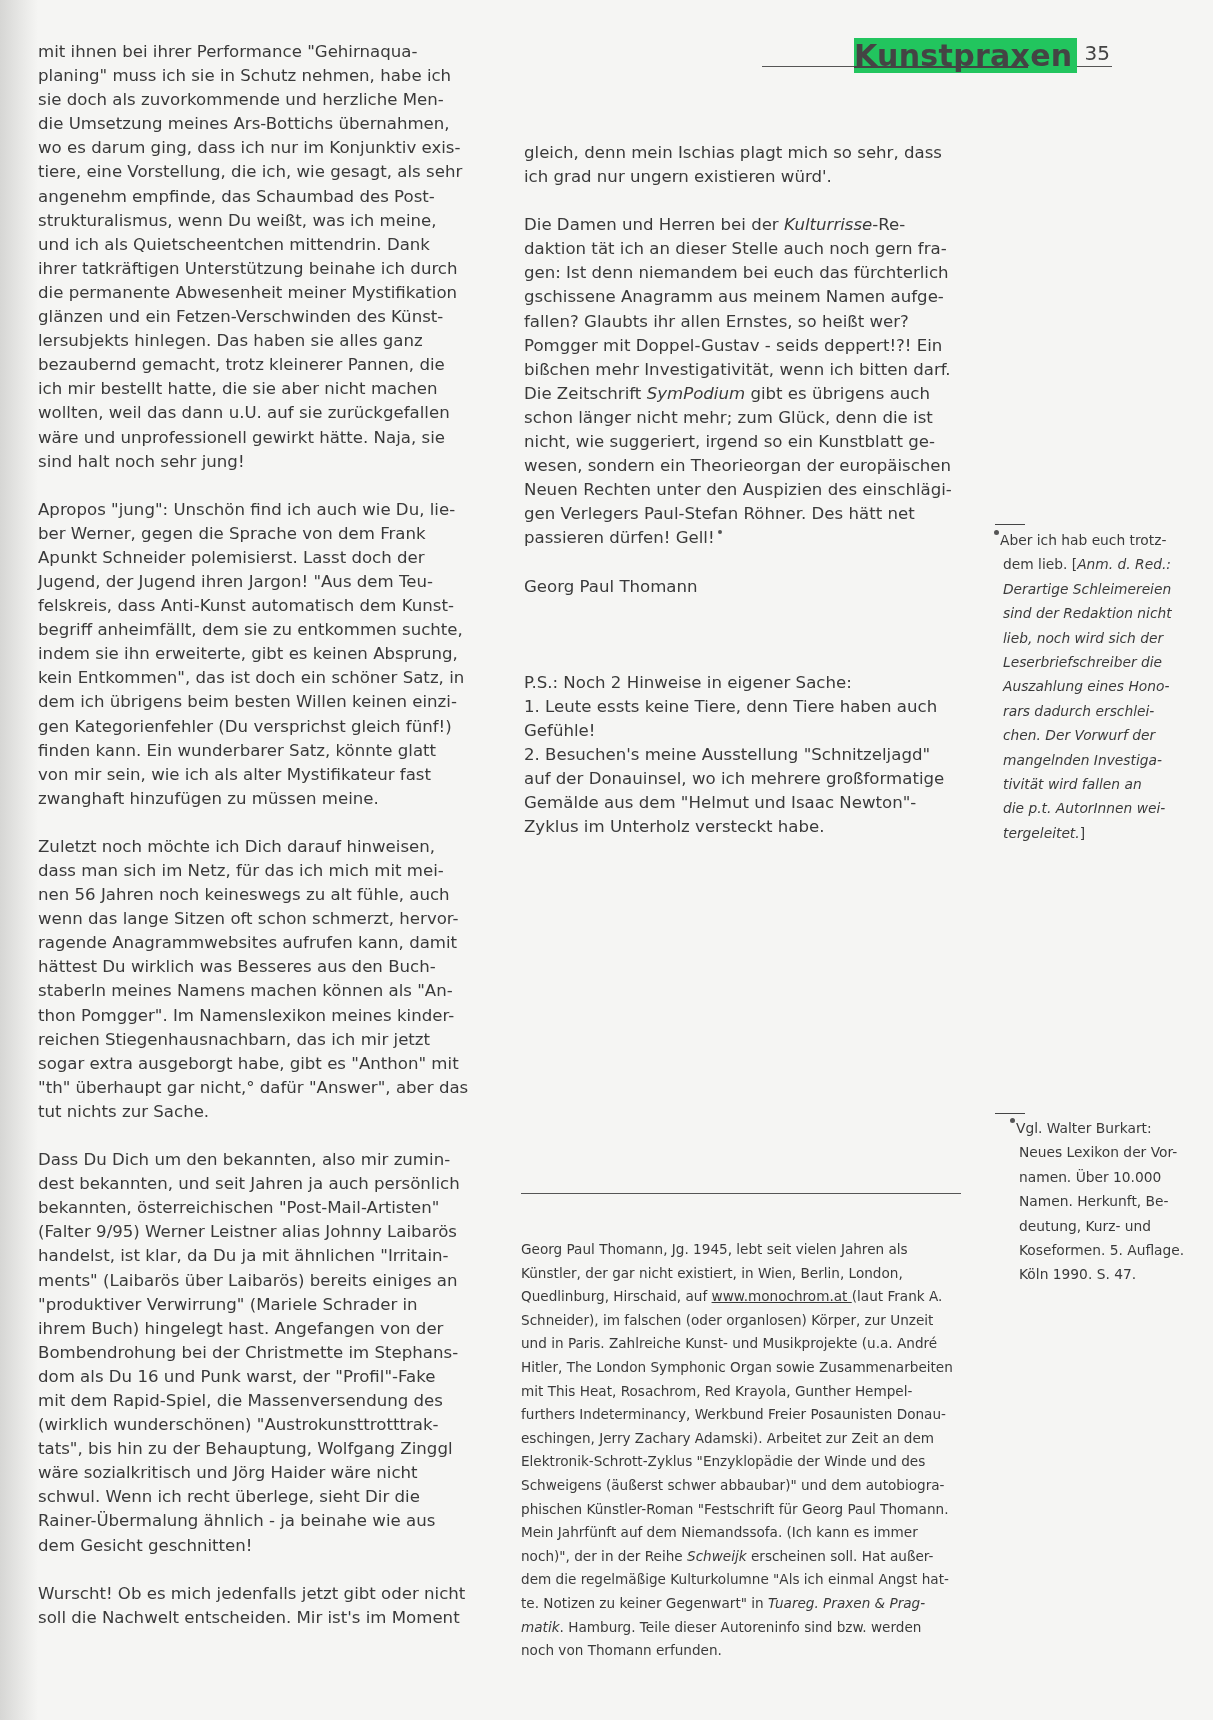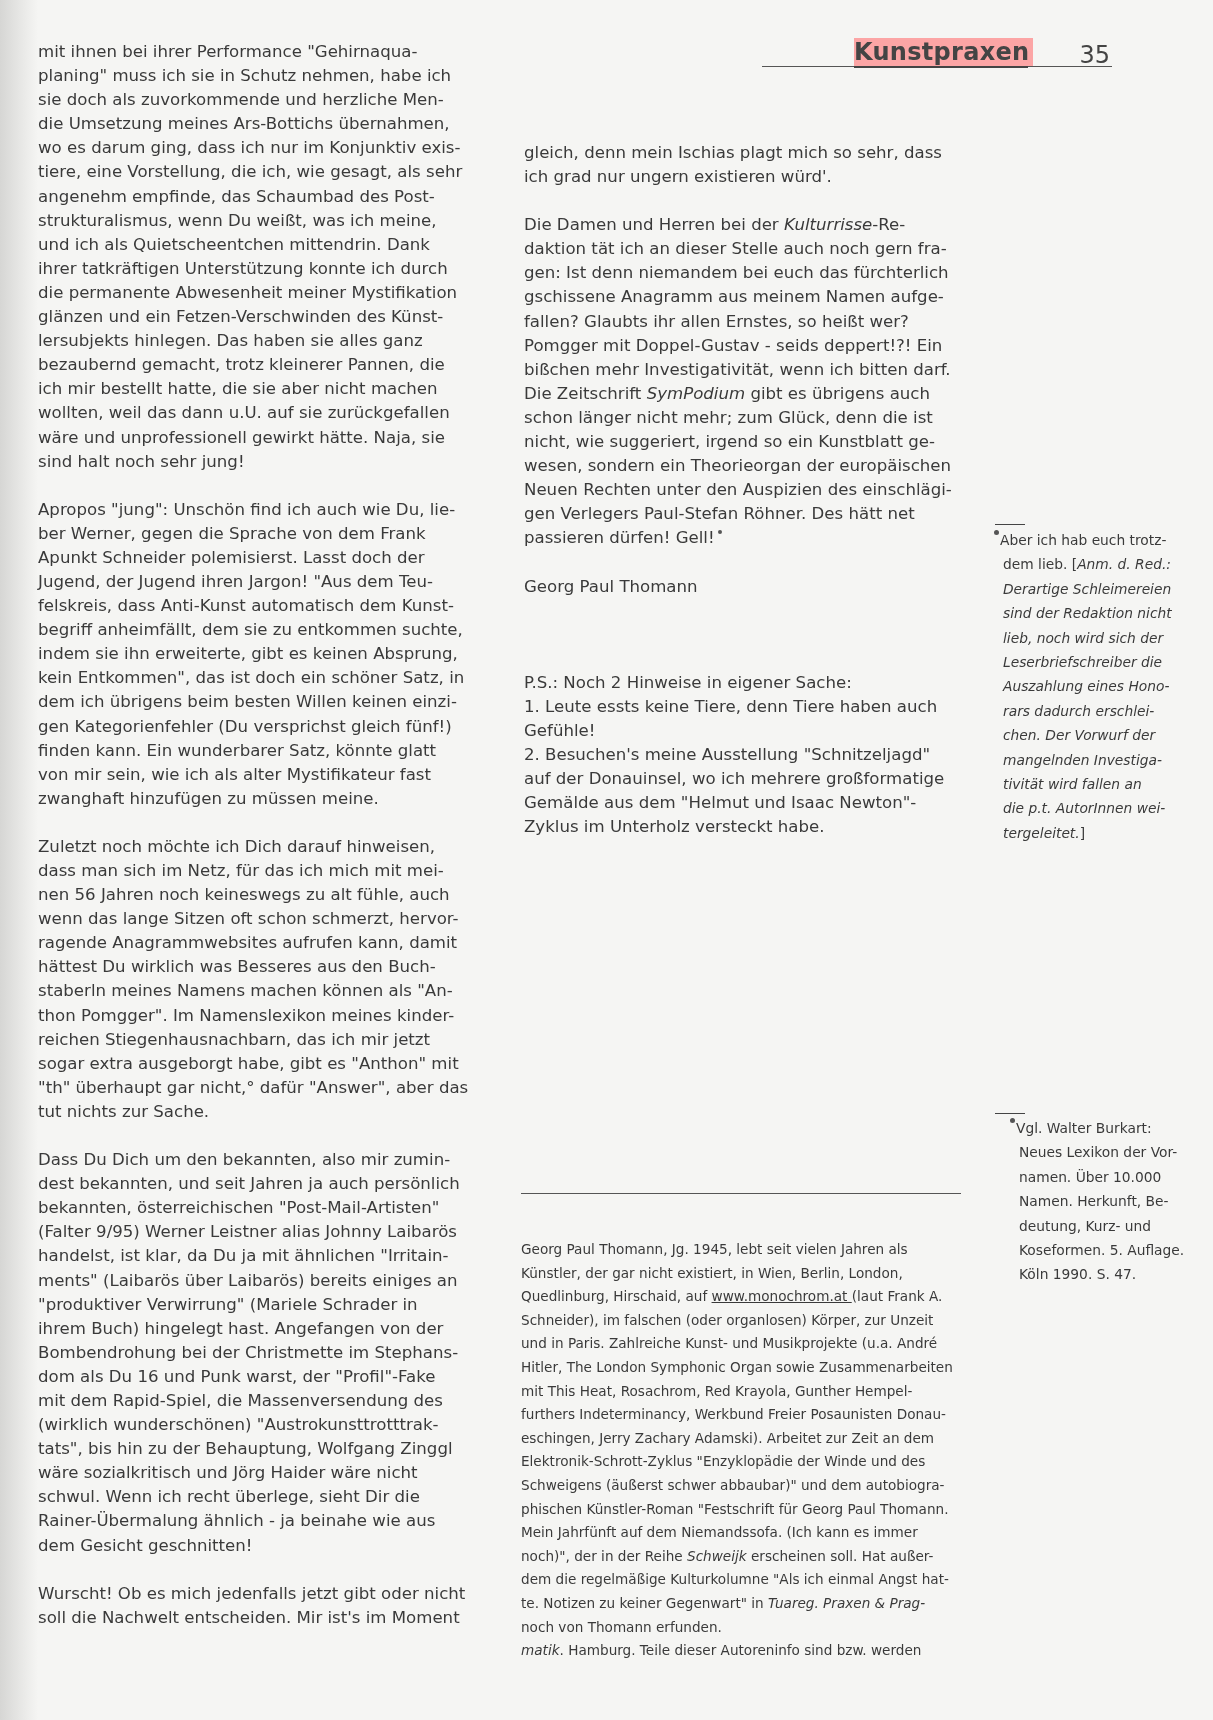--- a/index.html
+++ b/index.html
@@ -13,26 +13,26 @@
     position: absolute; left: 0; top: 0; width: 38px; height: 1720px;
     background: linear-gradient(to right, #d6d6d4 0%, #e9e9e7 60%, rgba(245,245,243,0) 100%);
   }
   .header {
     position: absolute; left: 762px; top: 38px; width: 350px; height: 32px;
   }
   .header-rule {
     position: absolute; left: 0; right: 0; top: 28px; height: 1px; background: #555;
   }
   .header-title {
-    position: absolute; left: 92px; top: 0; font-weight: bold; font-size: 24px;
-    color: #444; letter-spacing: 0.3px; background: #fca5a5; padding: 0 4px 0 0;
+    position: absolute; left: 92px; top: 0; font-weight: bold; font-size: 30px;
+    color: #444; letter-spacing: 0.3px; background: #22c55e; padding: 0 4px 0 0;
   }
   .header-title-u { position:absolute; left:92px; top:28px; width:174px; height:2px; background:#444; }
   .header-page {
-    position: absolute; right: 2px; top: 3px; font-size: 24px; color: #444;
+    position: absolute; right: 2px; top: 3px; font-size: 20px; color: #444;
   }
   .col {
     position: absolute; font-size: 16.6px; line-height: 24.1px;
   }
   .col p { margin: 0; white-space: pre; }
   .col .gap { height: 24px; }
   .left-col { left: 38px; top: 40px; width: 450px; }
   .mid-col { left: 524px; top: 141px; width: 460px; }
   .side { position: absolute; font-size: 13.8px; line-height: 24.4px; left: 1003px; width: 210px; }
   .side p { margin: 0; white-space: pre; }
@@ -61,21 +61,21 @@
     <div>
       <p>mit ihnen bei ihrer Performance "Gehirnaqua-</p>
       <p>planing" muss ich sie in Schutz nehmen, habe ich</p>
       <p>sie doch als zuvorkommende und herzliche Men-</p>
       <p>die Umsetzung meines Ars-Bottichs übernahmen,</p>
       <p>wo es darum ging, dass ich nur im Konjunktiv exis-</p>
       <p>tiere, eine Vorstellung, die ich, wie gesagt, als sehr</p>
       <p>angenehm empfinde, das Schaumbad des Post-</p>
       <p>strukturalismus, wenn Du weißt, was ich meine,</p>
       <p>und ich als Quietscheentchen mittendrin. Dank</p>
-      <p>ihrer tatkräftigen Unterstützung konnte ich durch</p>
+      <p>ihrer tatkräftigen Unterstützung beinahe ich durch</p>
       <p>die permanente Abwesenheit meiner Mystifikation</p>
       <p>glänzen und ein Fetzen-Verschwinden des Künst-</p>
       <p>lersubjekts hinlegen. Das haben sie alles ganz</p>
       <p>bezaubernd gemacht, trotz kleinerer Pannen, die</p>
       <p>ich mir bestellt hatte, die sie aber nicht machen</p>
       <p>wollten, weil das dann u.U. auf sie zurückgefallen</p>
       <p>wäre und unprofessionell gewirkt hätte. Naja, sie</p>
       <p>sind halt noch sehr jung!</p>
     </div>
     <div class="gap"></div>
@@ -221,15 +221,15 @@
   <p>mit This Heat, Rosachrom, Red Krayola, Gunther Hempel-</p>
   <p>furthers Indeterminancy, Werkbund Freier Posaunisten Donau-</p>
   <p>eschingen, Jerry Zachary Adamski). Arbeitet zur Zeit an dem</p>
   <p>Elektronik-Schrott-Zyklus "Enzyklopädie der Winde und des</p>
   <p>Schweigens (äußerst schwer abbaubar)" und dem autobiogra-</p>
   <p>phischen Künstler-Roman "Festschrift für Georg Paul Thomann.</p>
   <p>Mein Jahrfünft auf dem Niemandssofa. (Ich kann es immer</p>
   <p><span>noch)", der in der Reihe </span><i>Schweijk</i><span> erscheinen soll. Hat außer-</span></p>
   <p>dem die regelmäßige Kulturkolumne "Als ich einmal Angst hat-</p>
   <p><span>te. Notizen zu keiner Gegenwart" in </span><i>Tuareg. Praxen &amp; Prag-</i></p>
+  <p><i>matik</i><span>. Hamburg. Teile dieser Autoreninfo sind bzw. werden</span></p>
   <p>noch von Thomann erfunden.</p>
-  <p><i>matik</i><span>. Hamburg. Teile dieser Autoreninfo sind bzw. werden</span></p>
 </div>
 
 </body></html>

